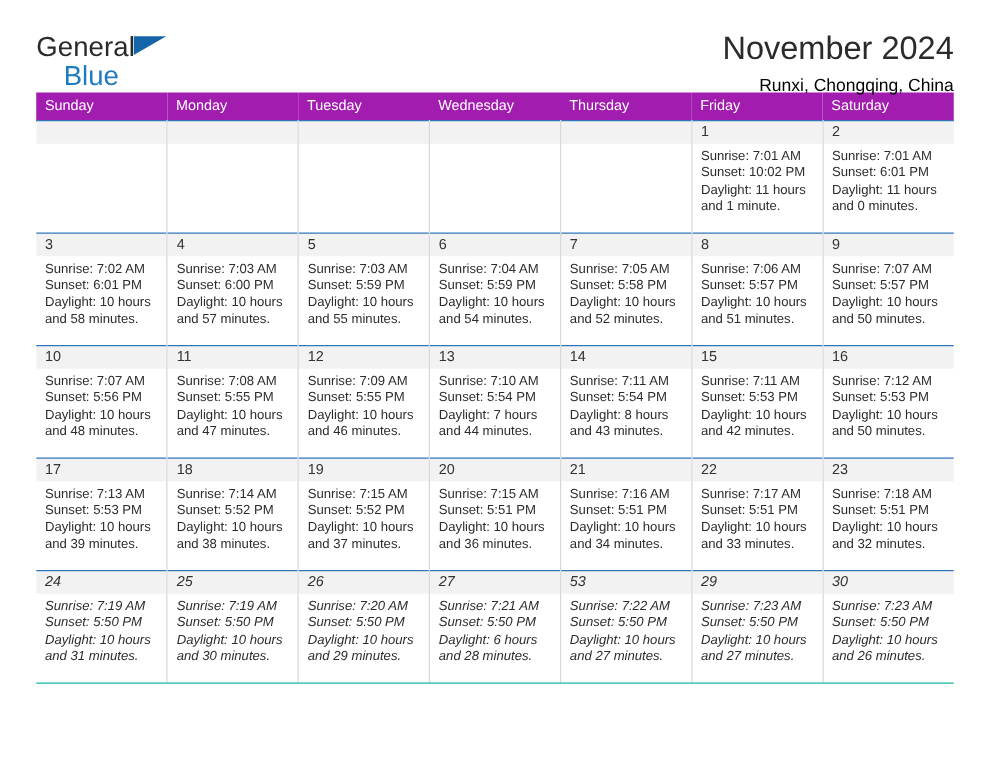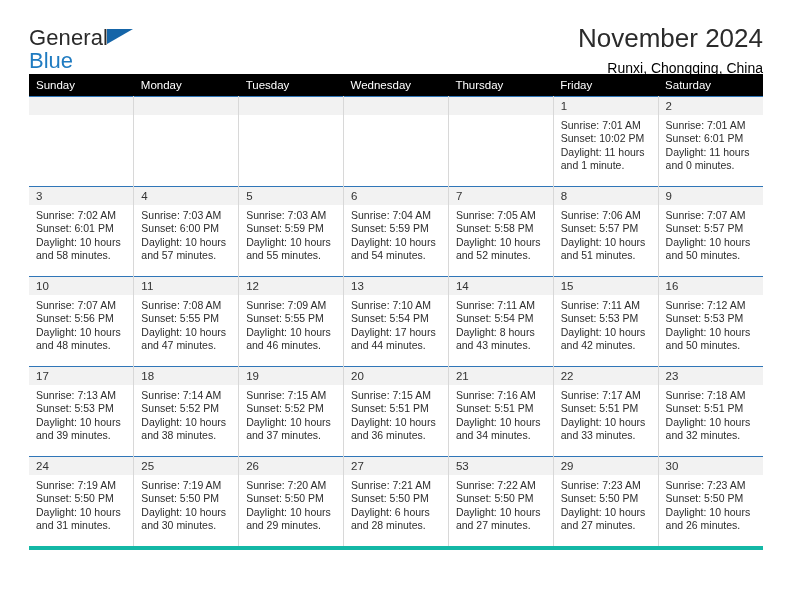--- a/index.html
+++ b/index.html
@@ -43,20 +43,21 @@
     font-size: 22px;
     letter-spacing: .1px;
     color: #2a2a2a;
     display: block;
   }
   .logo-blue {
     font-size: 22px;
     color: #1f7bc1;
     display: block;
     margin-top: 1px;
+    margin-left: 22px;
   }
   .logo-tri {
     position: absolute;
     left: 78px;
     top: 2px;
     width: 0;
     height: 0;
     border-left: 26px solid #1565a8;
     border-bottom: 15px solid transparent;
   }
@@ -79,21 +80,21 @@
   }
 
   
   .calendar {
     width: 734px;
     border-collapse: collapse;
     table-layout: fixed;
   }
 
   .dow-row th {
-    background: #000000;
+    background: #a21caf;
     color: #ffffff;
     font-weight: normal;
     font-size: 11.5px;
     text-align: left;
     padding: 5px 0 5px 7px;
     height: 20px;
     box-sizing: border-box;
     border: none;
   }
 
@@ -102,21 +103,22 @@
     padding: 0;
     height: 89px;
     border-top: 1px solid #3076b8;
     border-right: 1px solid #d8d8d8;
     background: #ffffff;
   }
   .week-row td:last-child {
     border-right: none;
   }
   tbody tr:last-child td {
-    border-bottom: 4px solid #14b8a6;
+    border-bottom: 1px solid #14b8a6;
+    font-style: italic;
   }
 
   .daynum {
     background: #f2f2f2;
     font-size: 11.5px;
     color: #333333;
     padding: 3px 0 3px 7px;
     height: 18px;
     box-sizing: border-box;
   }
@@ -285,21 +287,21 @@
             <div>Sunrise: 7:09 AM</div>
             <div>Sunset: 5:55 PM</div>
             <div class="daylight">Daylight: 10 hours and 46 minutes.</div>
           </div>
         </td>
         <td>
           <div class="daynum">13</div>
           <div class="info">
             <div>Sunrise: 7:10 AM</div>
             <div>Sunset: 5:54 PM</div>
-            <div class="daylight">Daylight: 17 hours and 44 minutes.</div>
+            <div class="daylight">Daylight: 7 hours and 44 minutes.</div>
           </div>
         </td>
         <td>
           <div class="daynum">14</div>
           <div class="info">
             <div>Sunrise: 7:11 AM</div>
             <div>Sunset: 5:54 PM</div>
             <div class="daylight">Daylight: 8 hours and 43 minutes.</div>
           </div>
         </td>

